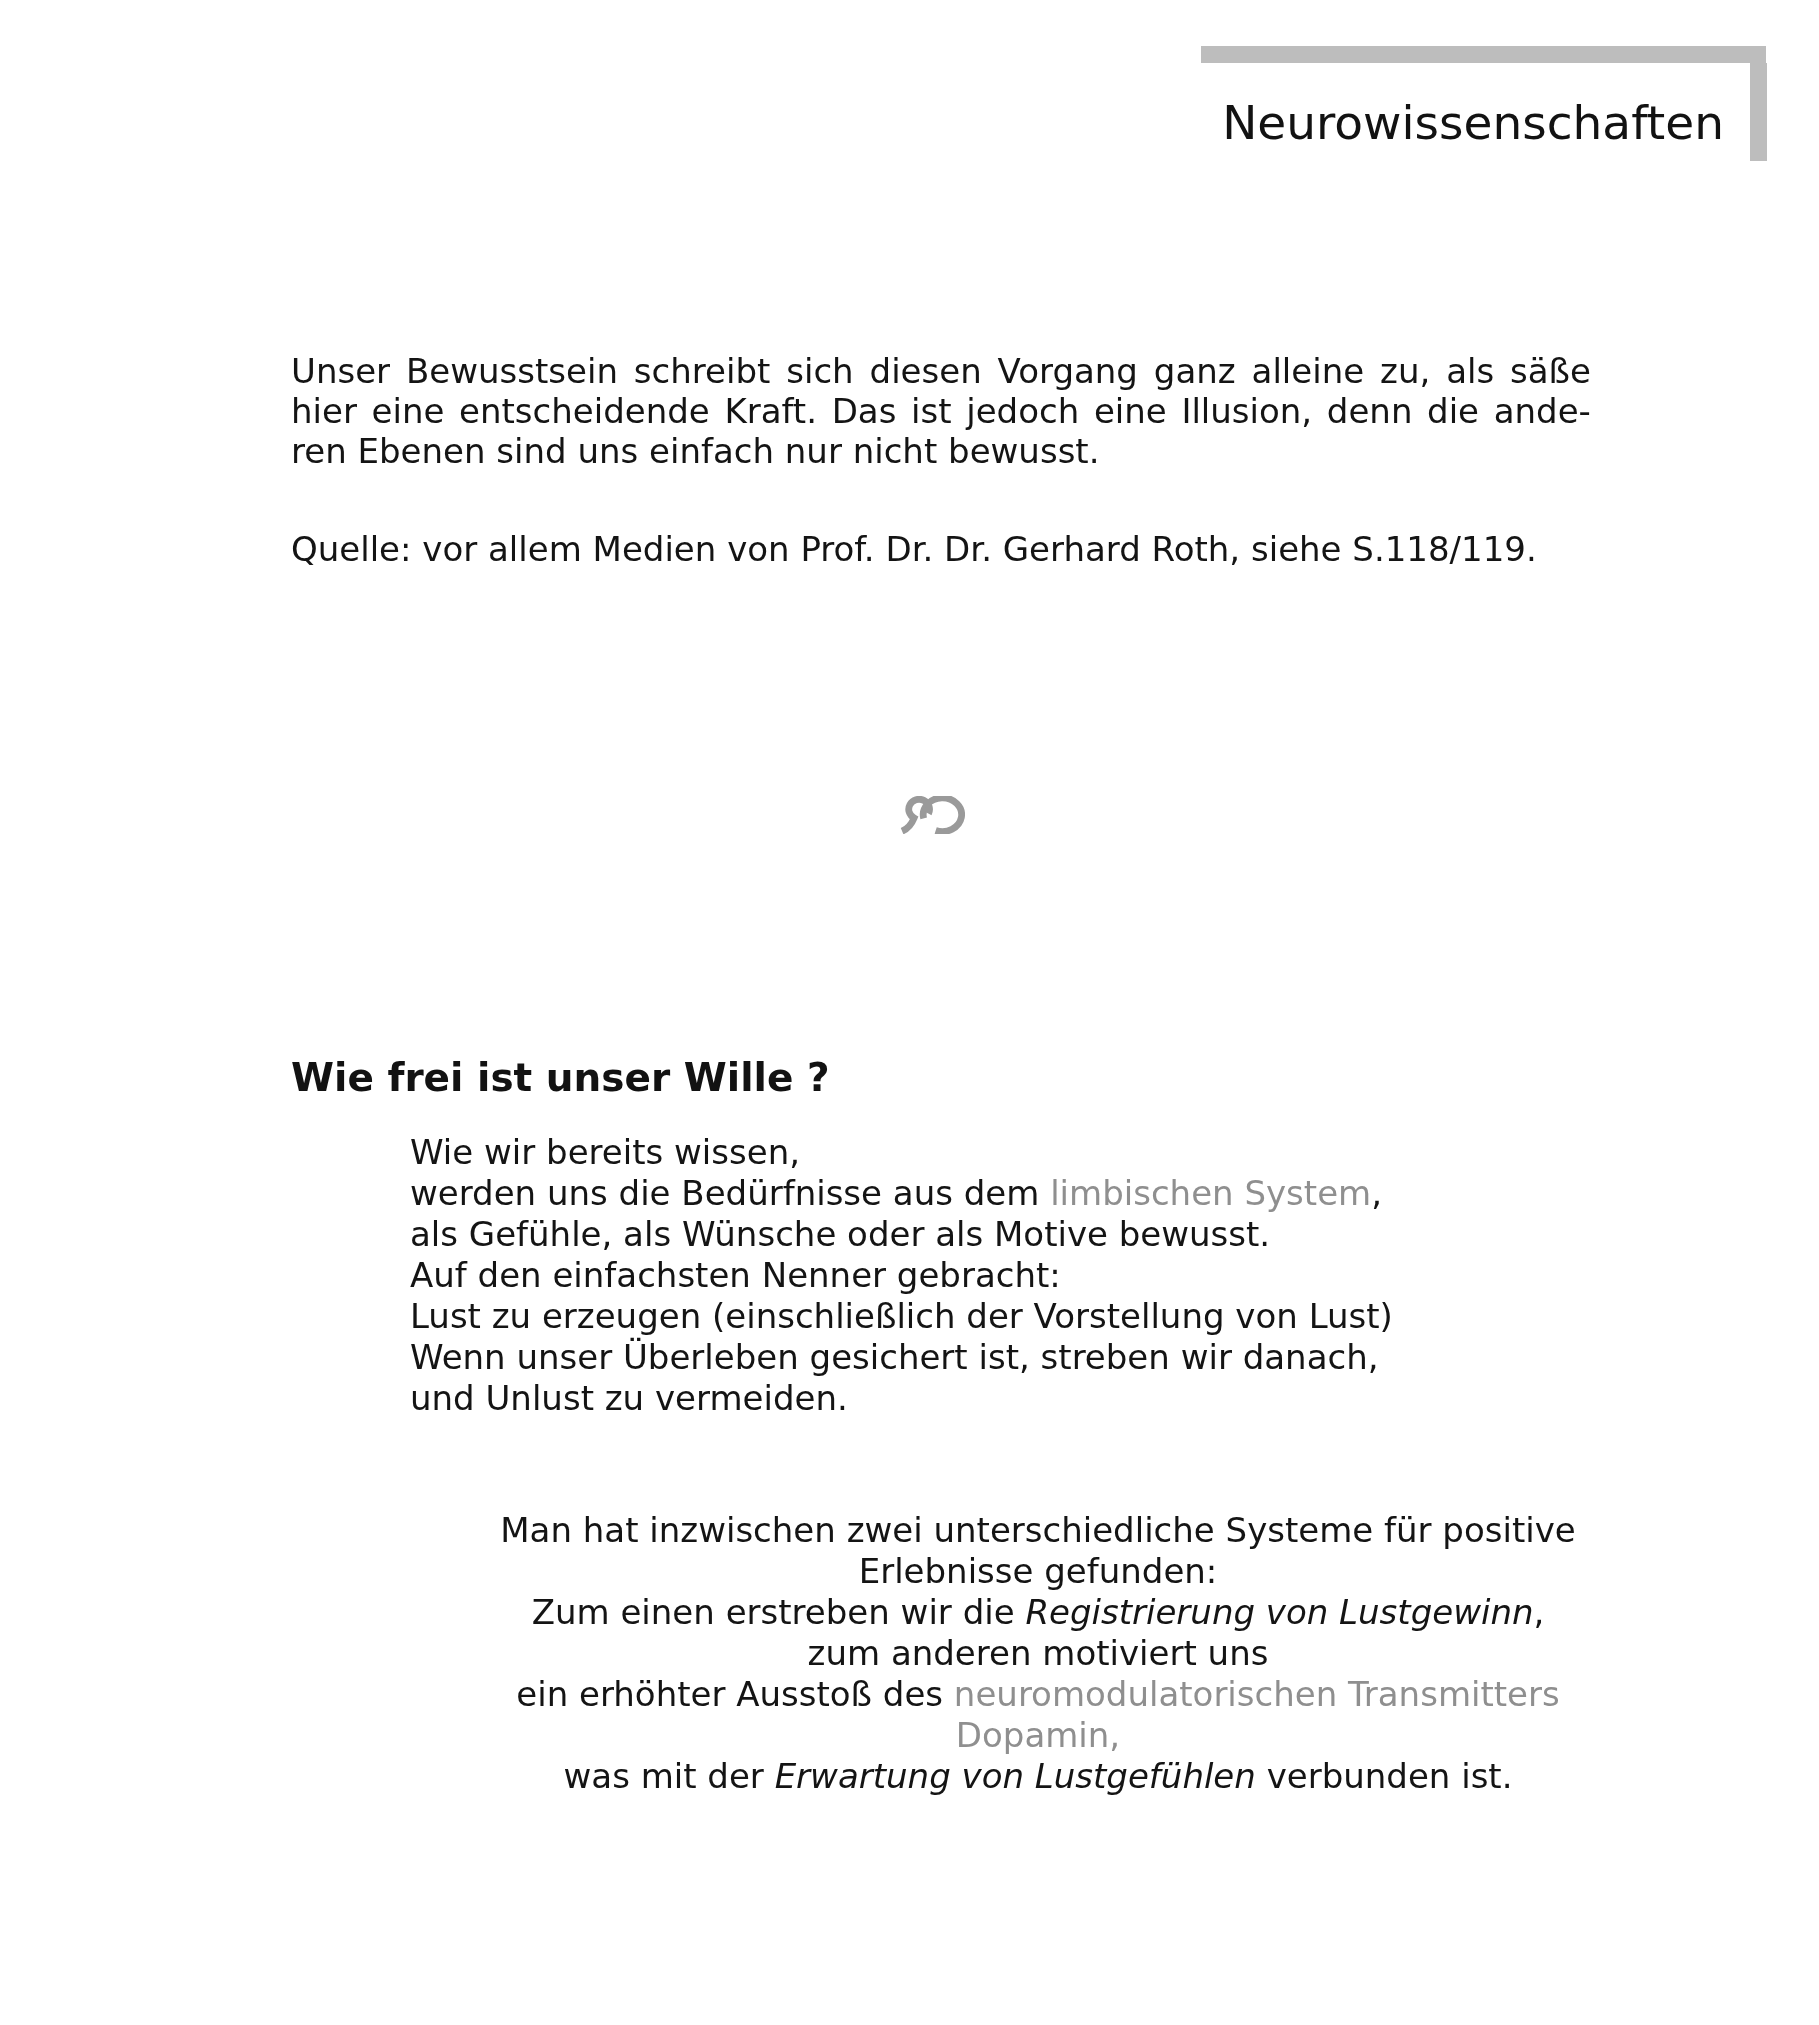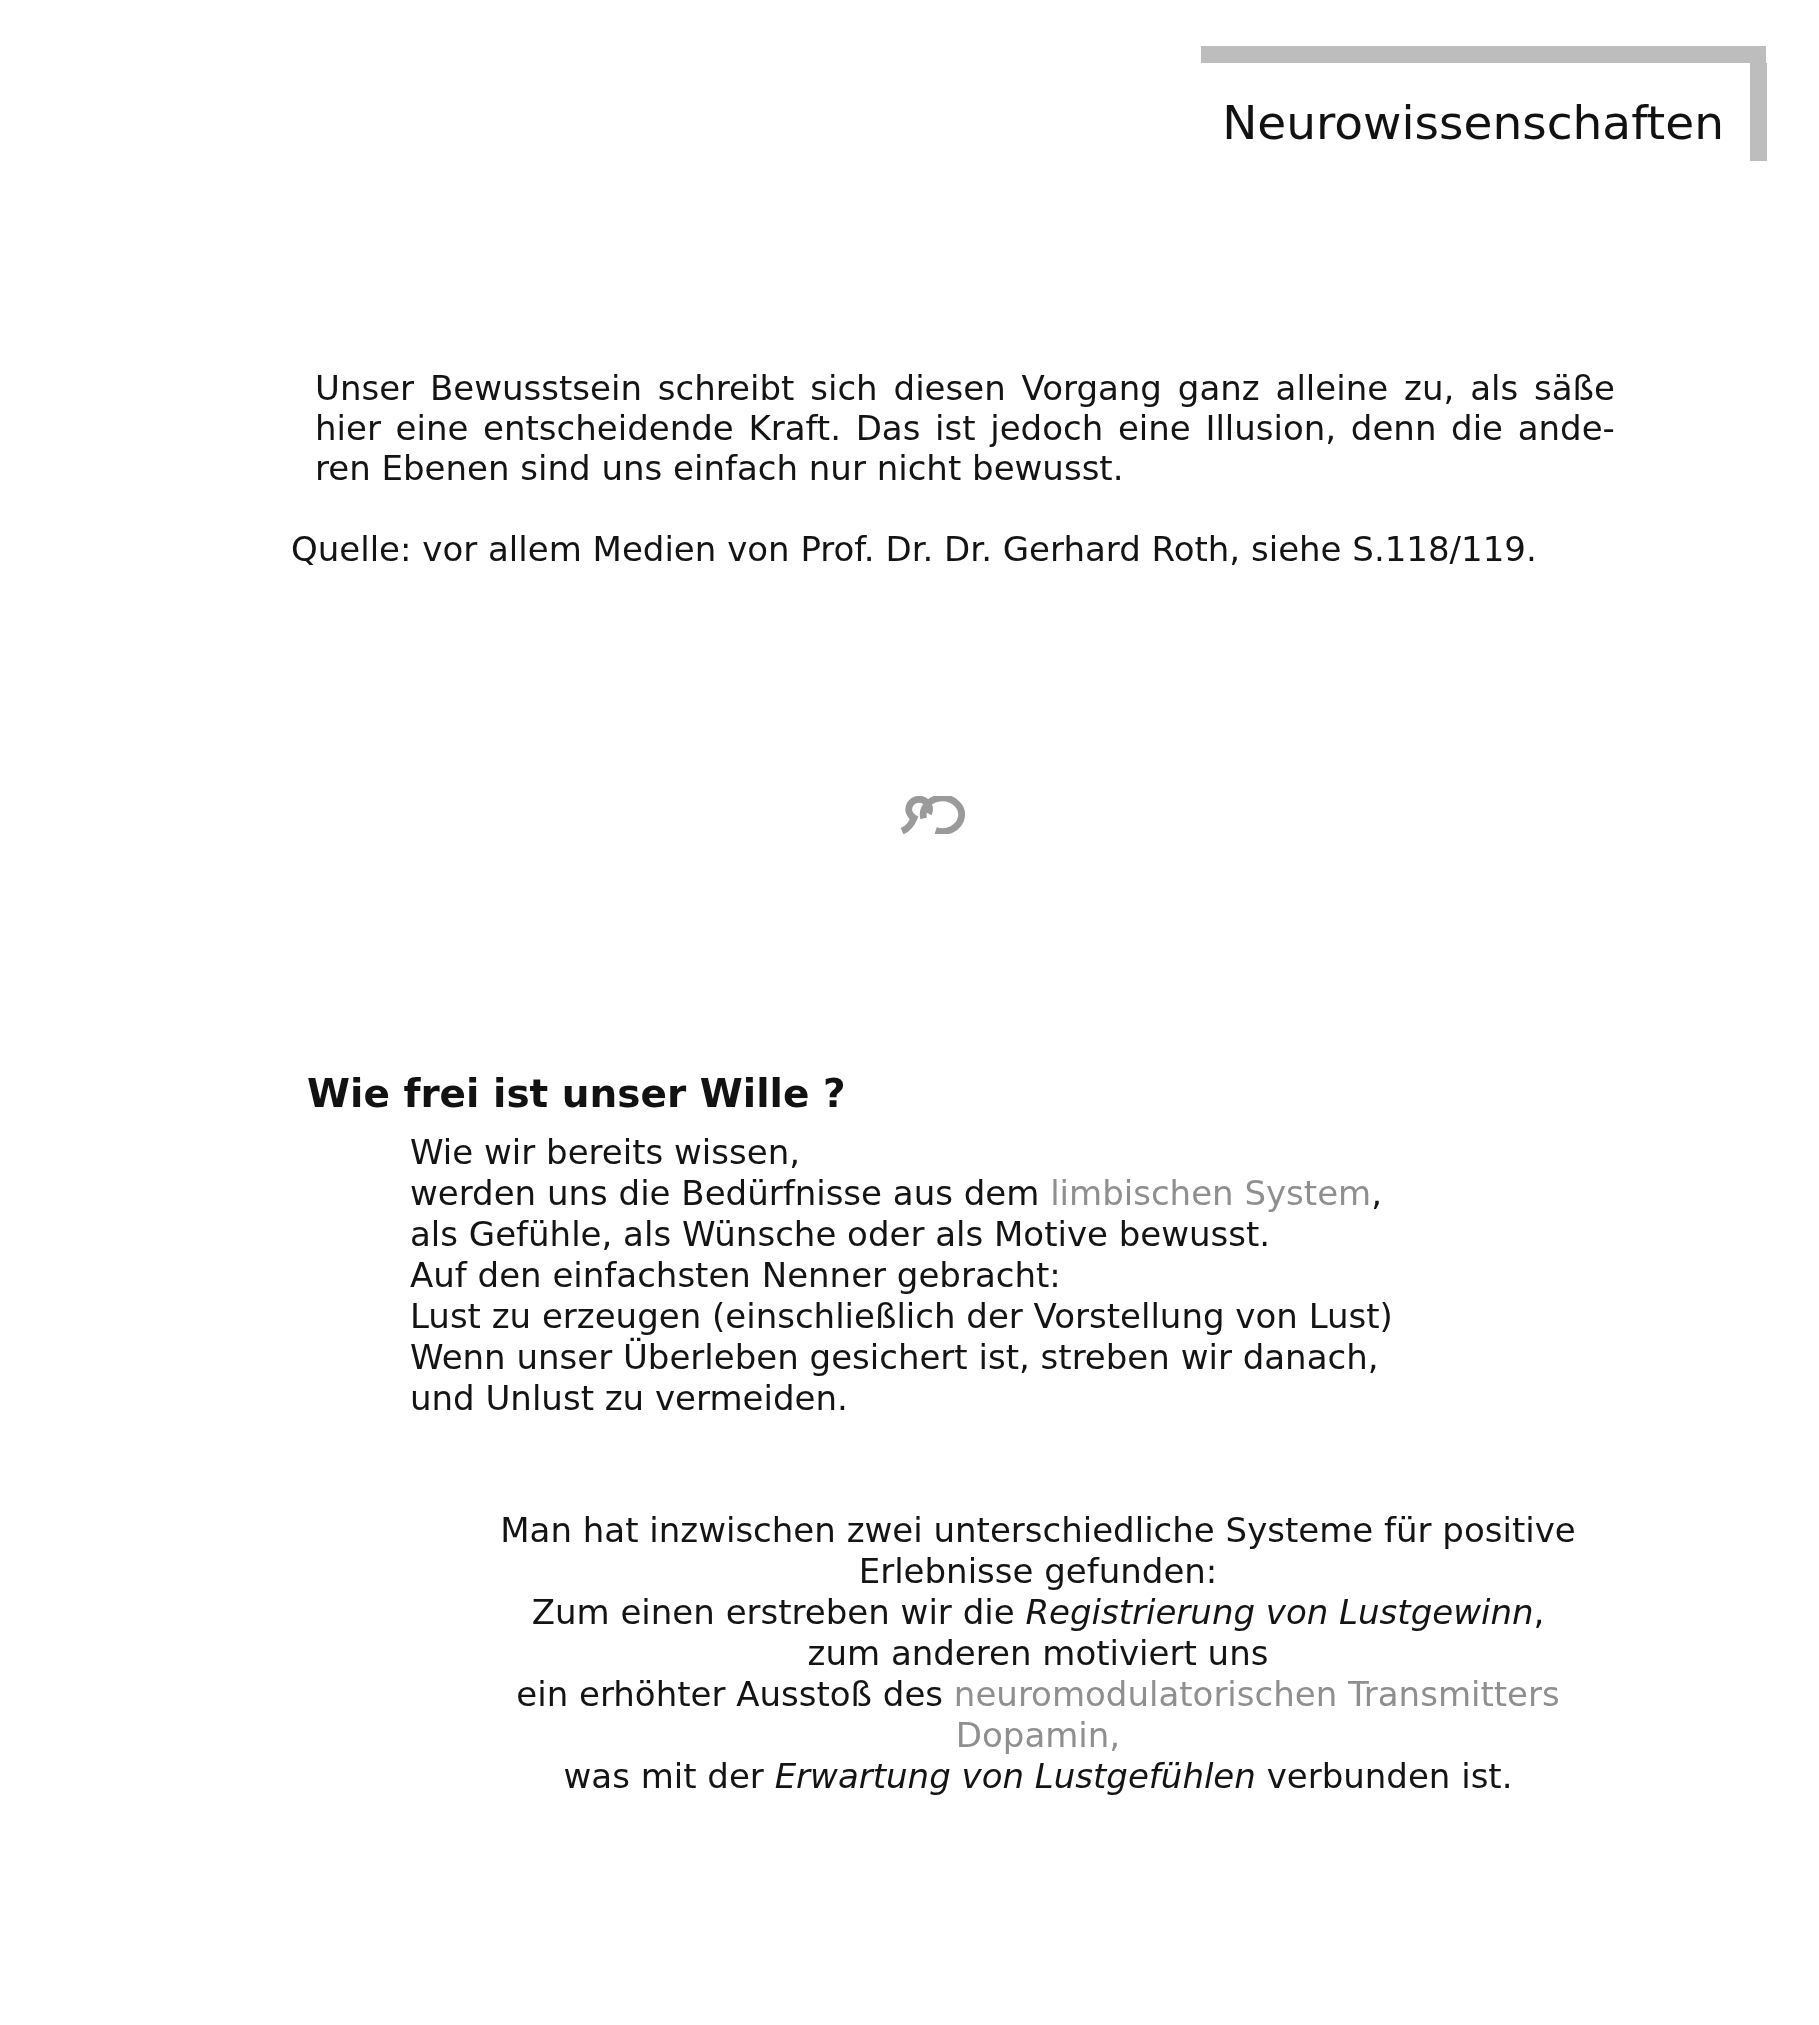--- a/index.html
+++ b/index.html
@@ -34,30 +34,30 @@
     font-size: 47px;
     line-height: 47px;
     white-space: nowrap;
     color: #121212;
   }
 
   .para { position: absolute; font-size: 34px; line-height: 41px; }
   .line { display: block; white-space: nowrap; }
   .line.just { display: flex; justify-content: space-between; white-space: nowrap; }
 
-  .para-intro  { left: 291px;  top: 368px;  width: 1300px; line-height: 40px; margin-left: 24px; }
+  .para-intro  { left: 291px;  top: 351px;  width: 1300px; line-height: 40px; }
   .para-source { left: 291px;  top: 529px; width: 1377px; }
   .block-a     { left: 410px; top: 1132px; width: 1256px; }
   .block-b     { left: 410px; top: 1510px; width: 1256px; text-align: center; }
   .block-c     { left: 410px; top: 1873px; width: 1256px; }
 
   .heading {
     position: absolute;
     left: 291px; top: 1058px;
-    margin: 16px;
+    margin: 0;
     font-size: 39px;
     line-height: 39px;
     font-weight: bold;
     white-space: nowrap;
     color: #121212;
   }
 
   .gray   { color: var(--muted, #8f8f8f); }
   .italic { font-style: italic; }
 

